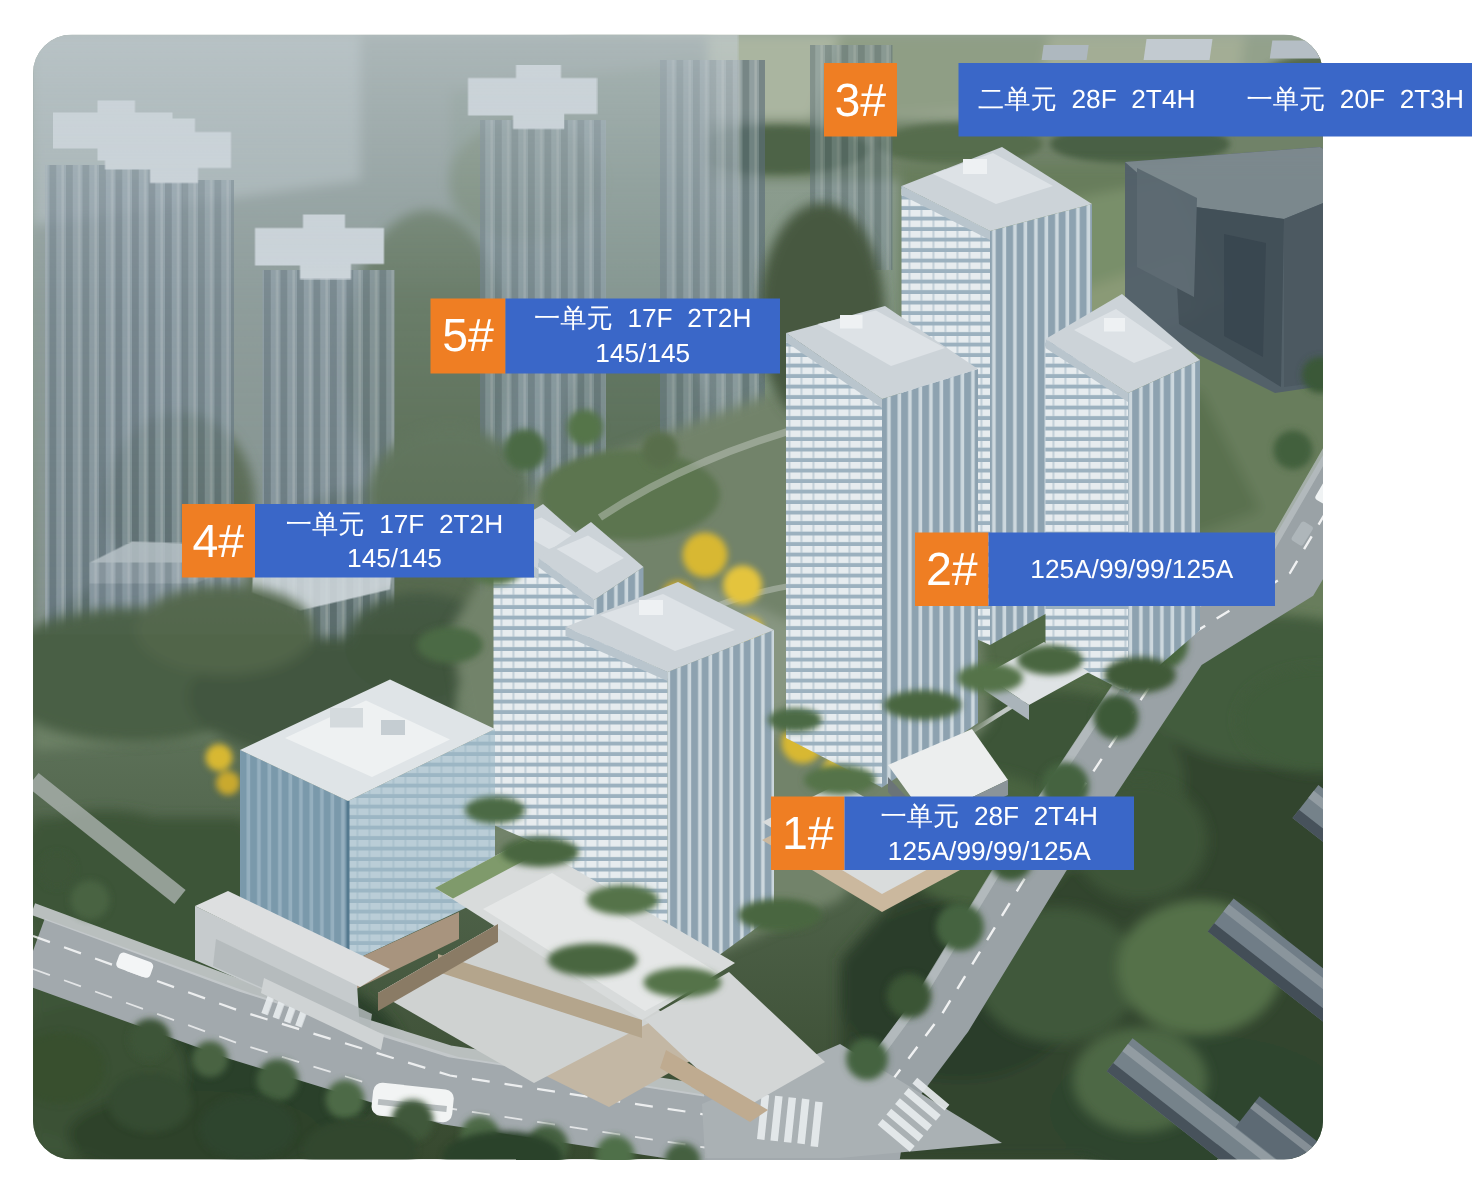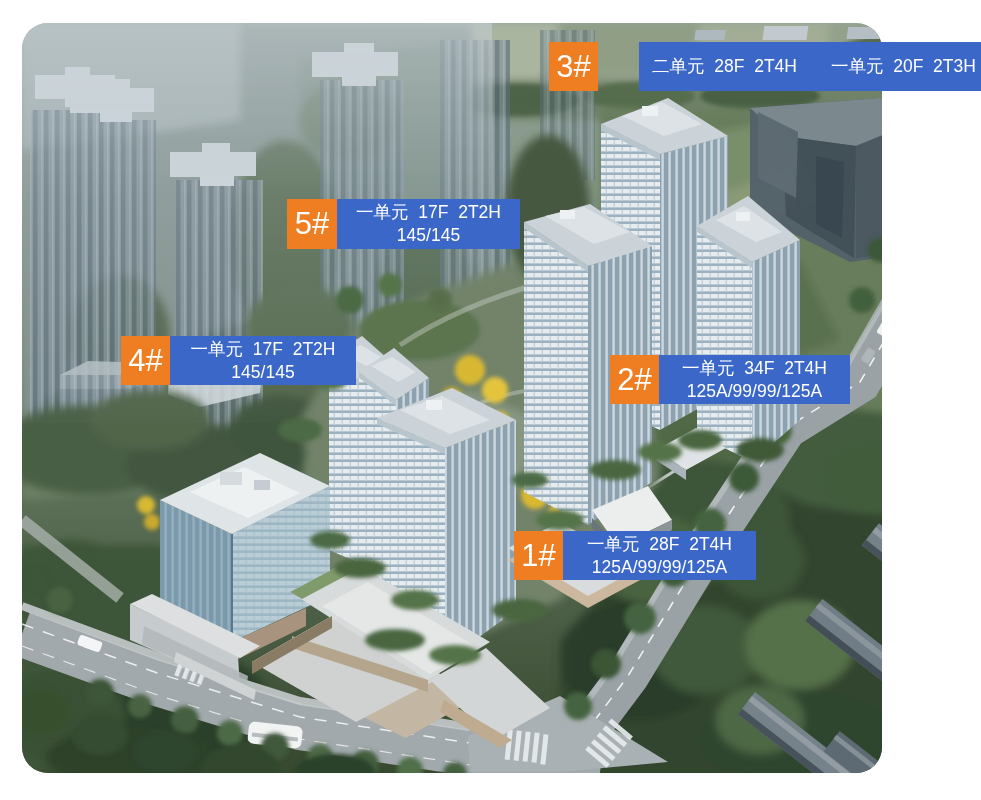--- a/index.html
+++ b/index.html
@@ -471,21 +471,20 @@
     <div class="num" style="width:49px;">4#</div>
     <div class="info" style="width:186px;">
       <div>一单元&nbsp;&nbsp;17F&nbsp;&nbsp;2T2H</div>
       <div>145/145</div>
     </div>
   </div>
 
   <div class="lbl" style="left:610px;top:355px;height:49px;">
     <div class="num" style="width:49px;">2#</div>
     <div class="info" style="width:191px;">
-      <div>一单元&nbsp;&nbsp;34F&nbsp;&nbsp;2T4H</div>
       <div>125A/99/99/125A</div>
     </div>
   </div>
 
   <div class="lbl" style="left:514px;top:531px;height:49px;">
     <div class="num" style="width:49px;">1#</div>
     <div class="info" style="width:193px;">
       <div>一单元&nbsp;&nbsp;28F&nbsp;&nbsp;2T4H</div>
       <div>125A/99/99/125A</div>
     </div>

